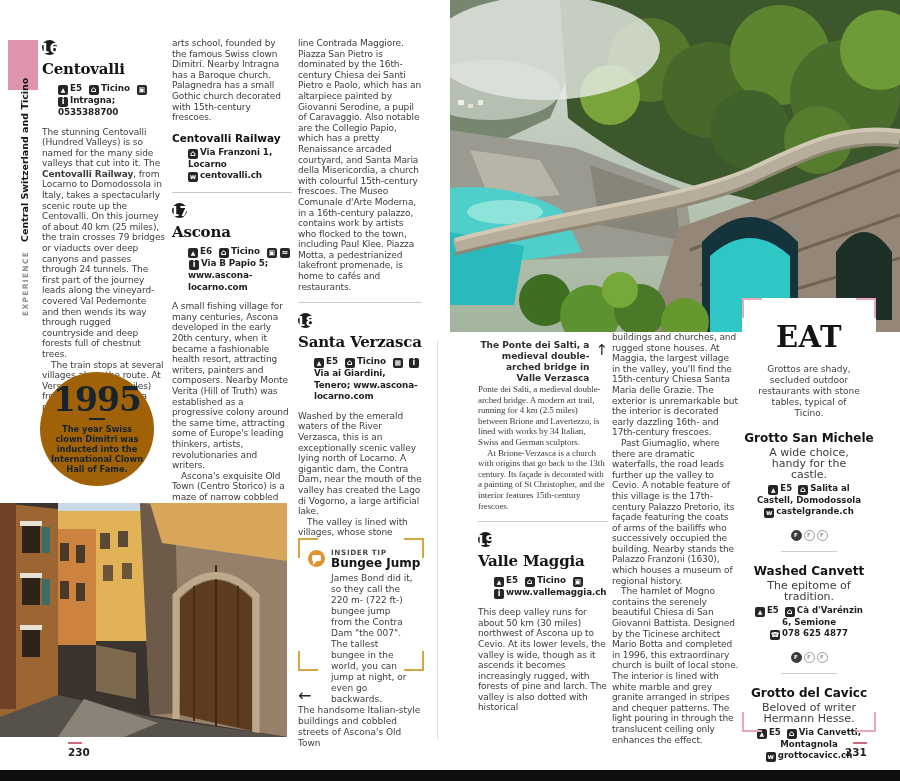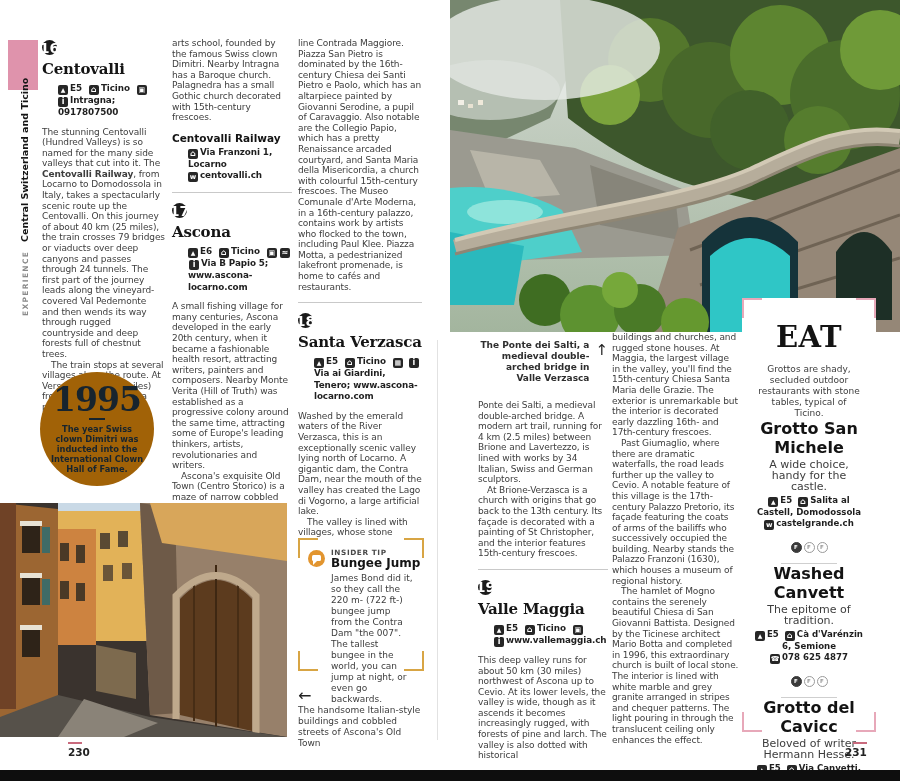--- a/index.html
+++ b/index.html
@@ -57,21 +57,21 @@
   .tip-bubble::before{content:"";position:absolute;left:4px;top:5px;width:9px;height:6px;background:#fff;border-radius:1.5px;}
   .tip-bubble::after{content:"";position:absolute;left:5px;top:11px;width:0;height:0;
                      border:2px solid transparent;border-top-color:#fff;border-left-color:#fff;}
   .tip-label{font-size:7.3px;letter-spacing:0.6px;color:#4a4a4a;font-weight:bold;}
   .tip-title{font-size:12px;font-weight:bold;color:#141414;line-height:12px;}
   .tip-body{font-size:9px;line-height:11px;color:#3d3d3d;margin:4px 10px 0 33px;}
   .eatbox{--c:#e7a8b9;left:742px;top:298px;width:134px;height:434px;text-align:center;}
   .eat-title{font-family:"DejaVu Serif","Liberation Serif",serif;font-weight:bold;font-size:29px;
              color:#131313;margin-top:22px;letter-spacing:0.5px;}
   .eat-intro{font-size:9px;line-height:11px;color:#3d3d3d;margin:10px 14px 0;}
-  .eat-name{font-weight:bold;font-size:16px;color:#131313;}
+  .eat-name{font-weight:bold;font-size:12px;color:#131313;margin-top:12px;}
   .eat-desc{font-size:11px;line-height:11px;color:#3d3d3d;margin:2px 12px 3px;}
   .eat-info{font-size:8.6px;font-weight:bold;color:#1f1f1f;line-height:11px;margin:0 8px;}
   .price{margin-top:4px;}
   .price span{display:inline-flex;width:9px;height:9px;border-radius:50%;border:1px solid #9a9a9a;
               color:#9a9a9a;font-size:5.5px;align-items:center;justify-content:center;margin:0 1px;font-weight:bold;}
   .price span.filled{background:#3a3a3a;border-color:#3a3a3a;color:#fff;}
   .eat-div{height:1px;background:#cfcfcf;width:56px;margin:10px auto 0;}
   
   .arrow-left::before{content:"←";font-size:16px;color:#222;}
   .arrow-up::before{content:"↑";font-size:15px;color:#222;}
@@ -95,21 +95,21 @@
     <span class="exp">EXPERIENCE</span><span class="chap">Central Switzerland and Ticino</span>
   </div>
 
   <div class="abs" style="left:42px;top:40px;width:123px;">
     <div class="num">16</div>
     <div class="etitle">Centovalli</div>
     <div class="einfo">
       <span class="ic ic-map"></span><span>E5</span>
       <span class="ic ic-region" style="margin-left:4px;"></span><span>Ticino</span>
       <span class="ic ic-train" style="margin-left:4px;"></span><br>
-      <span class="ic ic-info"></span><span>Intragna; 0917807500</span>
+      <span class="ic ic-info"></span><span>Intragna; 0535388700</span>
     </div>
     <div class="body">
       <p><span>The stunning Centovalli (Hundred Valleys) is so named for the many side valleys that cut into it. The </span><b>Centovalli Railway</b><span>, from Locarno to Domodossola in Italy, takes a spectacularly scenic route up the Centovalli. On this journey of about 40 km (25 miles), the train crosses 79 bridges or viaducts over deep canyons and passes through 24 tunnels. The first part of the journey leads along the vineyard-covered Val Pedemonte and then wends its way through rugged countryside and deep forests full of chestnut trees.</span></p>
       <p class="ind">The train stops at several villages along the route. At Verscio, 4 km (2.5 miles) from Locarno, there is a performing</p>
     </div>
   </div>
 
   <div class="abs fact">
     <div class="yr">1995</div>
     <div class="bar"></div>
@@ -262,21 +262,21 @@
         <circle cx="235" cy="322" r="24" fill="#65982f"></circle>
       <circle cx="170" cy="290" r="18" fill="#76a83a"></circle>
     </svg>
   </div>
 
   <div class="abs" style="left:478px;top:340px;width:130px;">
     <div class="cap-bridge">
       <div class="caption t">The Ponte dei Salti, a medieval double-arched bridge in Valle Verzasca</div>
       <div class="arrow-up"></div>
     </div>
-    <div class="body" style="margin-top:16px;">
+    <div class="body" style="font-family:Liberation Serif, serif;">
       <p>Ponte dei Salti, a medieval double-arched bridge. A modern art trail, running for 4 km (2.5 miles) between Brione and Lavertezzo, is lined with works by 34 Italian, Swiss and German sculptors.</p>
       <p class="ind">At Brione-Verzasca is a church with origins that go back to the 13th century. Its façade is decorated with a painting of St Christopher, and the interior features 15th-century frescoes.</p>
     </div>
     <div class="divider"></div>
     <div class="num">19</div>
     <div class="etitle">Valle Maggia</div>
     <div class="einfo">
       <span class="ic ic-map"></span><span>E5</span>
       <span class="ic ic-region" style="margin-left:4px;"></span><span>Ticino</span>
       <span class="ic ic-train" style="margin-left:4px;"></span><br>

